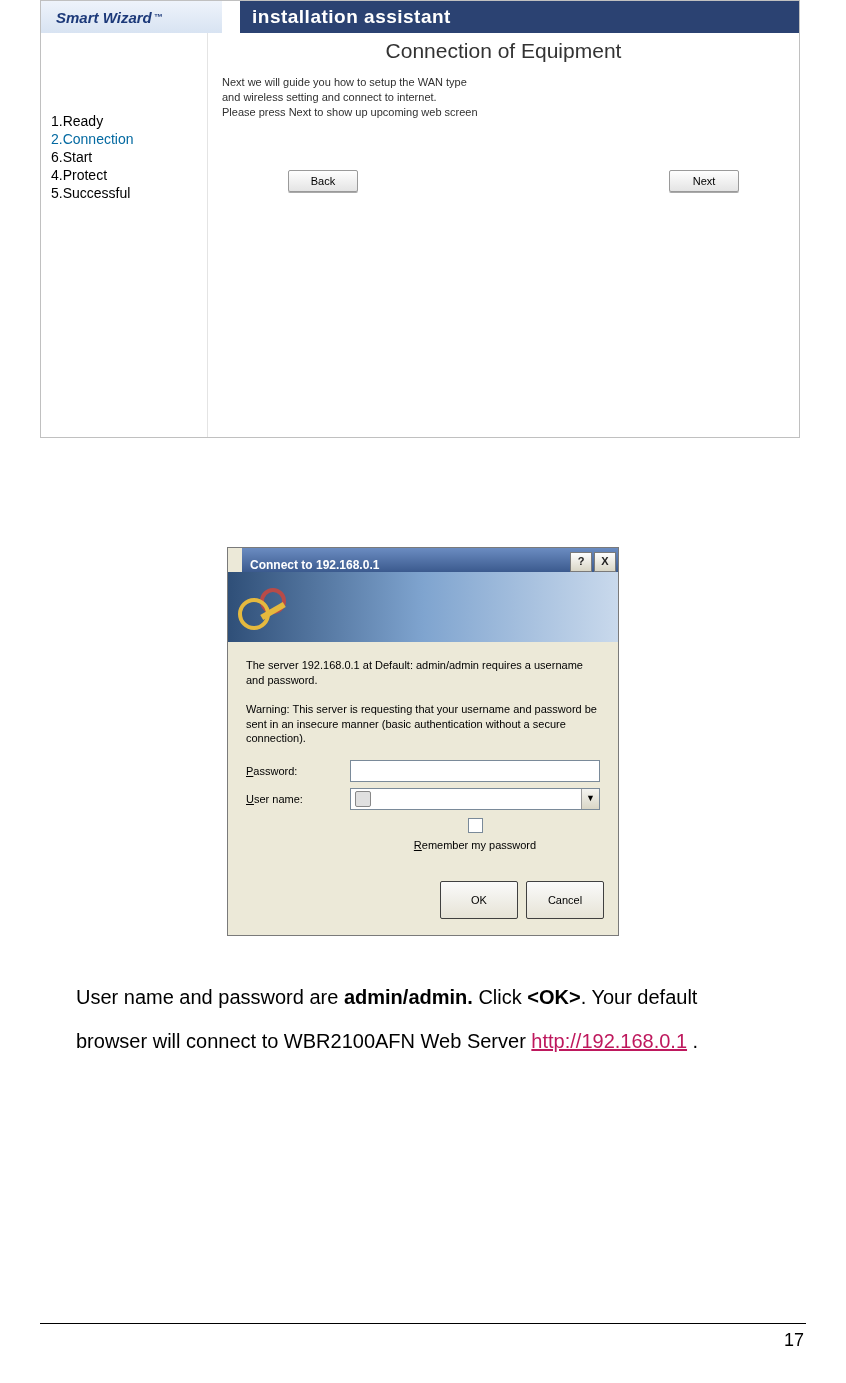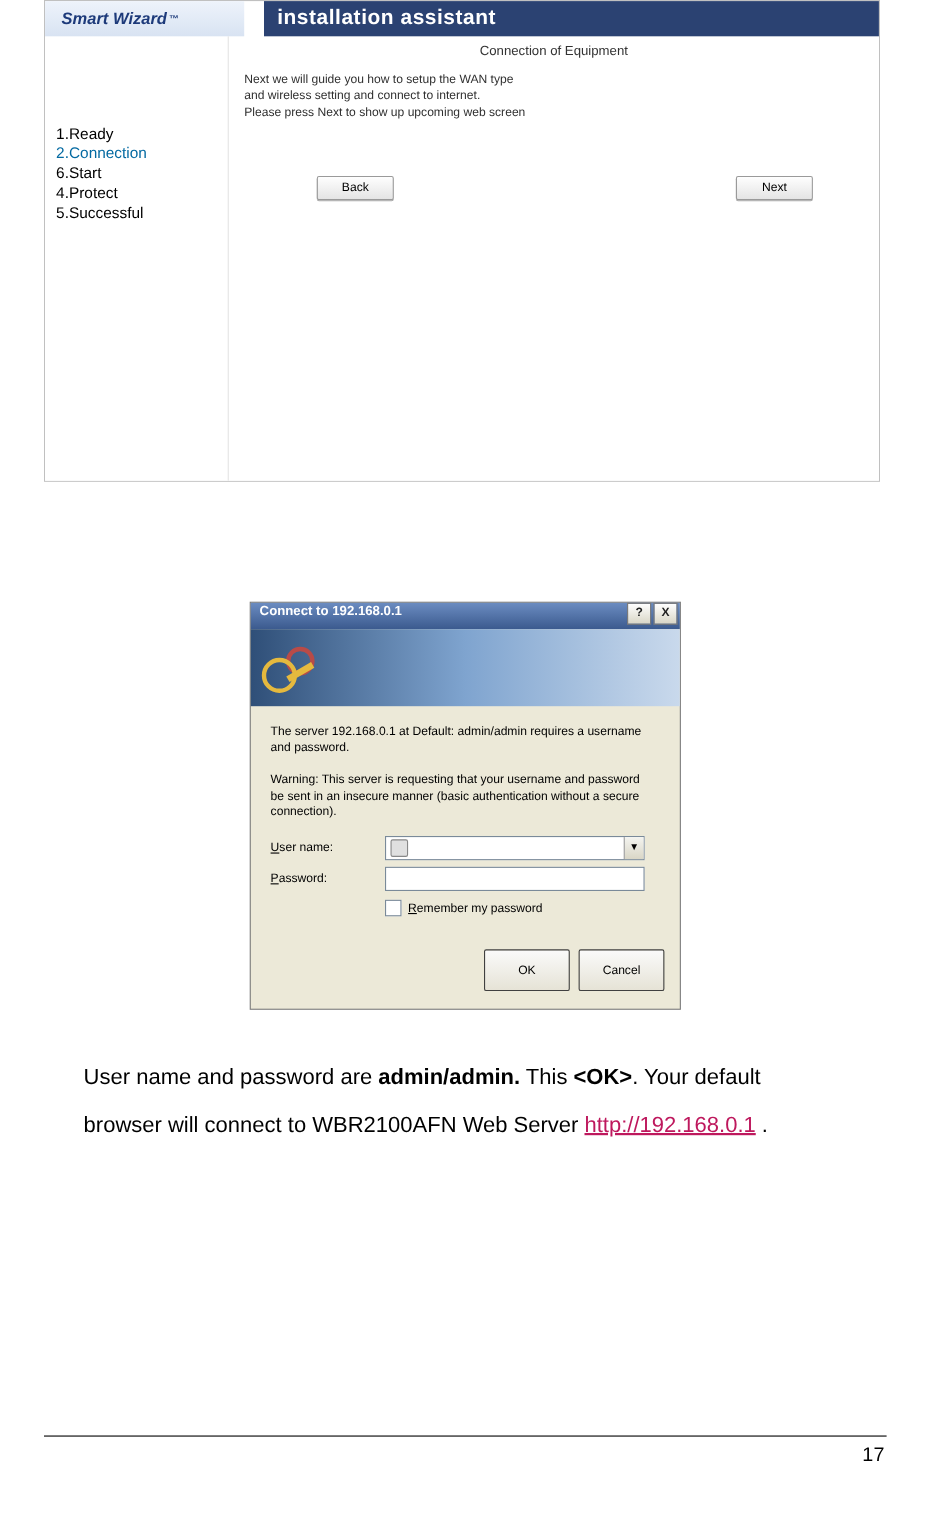--- a/index.html
+++ b/index.html
@@ -76,21 +76,21 @@
     border-left: 1px solid #e4e4e4;
     padding: 6px 14px 10px 14px;
     font-size: 11px;
     color: #303030;
     position: relative;
   }
   
   .diagram { width: 430px; height: 172px; position: relative; margin: 0 auto; }
   .diagram-title {
     font-family: Arial, sans-serif;
-    font-size: 12px;
+    font-size: 21px;
     color: #333;
     text-align: center;
     margin-bottom: 4px;
   }
   .cloud {
     position: absolute; left: 20px; top: 38px;
     width: 74px; height: 46px;
     background: #c9e2f3;
     border-radius: 50% 50% 50% 50% / 60% 60% 45% 45%;
     box-shadow: inset 0 0 0 1px #9fc4df;
@@ -146,56 +146,56 @@
   
   .dialog-wrap{
     width:390px; margin:110px auto 0 auto;
     box-shadow:0 0 0 1px #7a7a7a;
     font-size:11px;
     background:#ece9d8;
     font-family:Tahoma, sans-serif;
   }
   .dlg-titlebar{
     height:24px;background:linear-gradient(#6b8cc1,#3b5a8e);
-    color:#fff;display:flex;align-items:flex-start;
-    padding:0 2px 0 8px;font-weight:bold;font-size:12px;
+    color:#fff;display:flex;align-items:flex-end;
+    padding:0 2px 0 8px;font-weight:bold;font-size:12px;margin-left:14px;
   }
   .dlg-titlebar .spacer{flex:1;}
   .dlg-tbtn{
     width:20px;height:18px;margin-left:2px;
     background:linear-gradient(#fefefe,#d9d6c6);
     border:1px solid #7a7a7a;font-size:11px;line-height:16px;
     text-align:center;font-weight:bold;color:#222;
   }
   .dlg-banner{
     height:70px;background:linear-gradient(90deg,#2f4f78 0%,#7fa4cf 50%,#c9d9ec 100%);
     position:relative;
   }
   .key-icon{position:absolute;left:10px;top:12px;width:50px;height:46px;}
   .key-icon .ring{width:24px;height:24px;border:4px solid #e5b93e;border-radius:50%;position:absolute;left:0;top:14px;}
   .key-icon .shaft{position:absolute;left:22px;top:24px;width:26px;height:6px;background:#e5b93e;transform:rotate(-30deg);}
   .key2{position:absolute;left:22px;top:4px;width:18px;height:18px;border:4px solid #b84b48;border-radius:50%;}
-  .dlg-body{padding:16px 32px 4px 18px;color:#000;}
+  .dlg-body{padding:16px 18px 4px 18px;color:#000;}
   .dlg-body p{margin:0 0 14px 0;line-height:1.35;}
   .form-row{display:flex;align-items:center;margin:6px 0;}
   .form-row .lbl{width:104px;}
   .underline{text-decoration:underline;}
   .combo{
     flex:1;height:20px;border:1px solid #7a8a99;background:#fff;
     display:flex;align-items:center;padding-left:4px;position:relative;
   }
   .combo .usr{width:14px;height:14px;margin-right:4px;display:inline-block;
     background:#e0e0e0;border:1px solid #888;border-radius:2px;}
   .combo .arrow{
     position:absolute;right:0;top:0;width:17px;height:100%;
     border-left:1px solid #9a9a9a;background:linear-gradient(#f4f4f0,#d9d6c6);
     text-align:center;line-height:18px;font-size:9px;
   }
   .txtinput{flex:1;height:20px;border:1px solid #7a8a99;background:#fff;}
-  .chk-row{margin:8px 0 26px 104px;display:flex;align-items:center;gap:6px;}
+  .chk-row{margin:8px 0 26px 104px;display:flex;align-items:center;gap:6px;flex-direction:column;}
   .chkbox{width:13px;height:13px;border:1px solid #7a8a99;background:#fff;display:inline-block;}
   .dlg-buttons{display:flex;justify-content:flex-end;gap:8px;padding:0 14px 16px 0;}
   .dlg-btn{
     width:78px;height:38px;border:1px solid #404040;
     background:linear-gradient(#fafafa,#e6e3d6);
     font-family:Tahoma,sans-serif;font-size:11px;border-radius:2px;
   }
 
   
   .doc-text{
@@ -256,43 +256,43 @@
         <span class="key2"></span>
         <span class="ring"></span>
         <span class="shaft"></span>
       </div>
     </div>
     <div class="dlg-body">
       <p>The server 192.168.0.1 at Default: admin/admin requires a username and password.</p>
       <p>Warning: This server is requesting that your username and password be sent in an insecure manner (basic authentication without a secure connection).</p>
 
       <div class="form-row">
+        <span class="lbl"><span class="underline">P</span>assword:</span>
+        <span class="txtinput"></span>
+      </div>
+
+      <div class="form-row">
         <span class="lbl"><span class="underline">U</span>ser name:</span>
         <span class="combo">
           <span class="usr"></span>
           <span></span>
           <span class="arrow">▼</span>
         </span>
       </div>
 
-      <div class="form-row">
-        <span class="lbl"><span class="underline">P</span>assword:</span>
-        <span class="txtinput"></span>
-      </div>
-
       <div class="chk-row">
         <span class="chkbox"></span>
         <span><span class="underline">R</span>emember my password</span>
       </div>
     </div>
     <div class="dlg-buttons">
       <button class="dlg-btn">OK</button>
       <button class="dlg-btn">Cancel</button>
     </div>
   </div>
 
   <div class="doc-text">
-    <span>User name and password are </span><b>admin/admin.</b><span> This </span><b>&lt;OK&gt;</b><span>. Your default</span><br>
+    <span>User name and password are </span><b>admin/admin.</b><span> Click </span><b>&lt;OK&gt;</b><span>. Your default</span><br>
     <span>browser will connect to WBR2100AFN Web Server </span><a>http://192.168.0.1</a><span> .</span>
   </div>
 
   <div class="page-footer">17</div>
 </div>
 
 </body></html>

